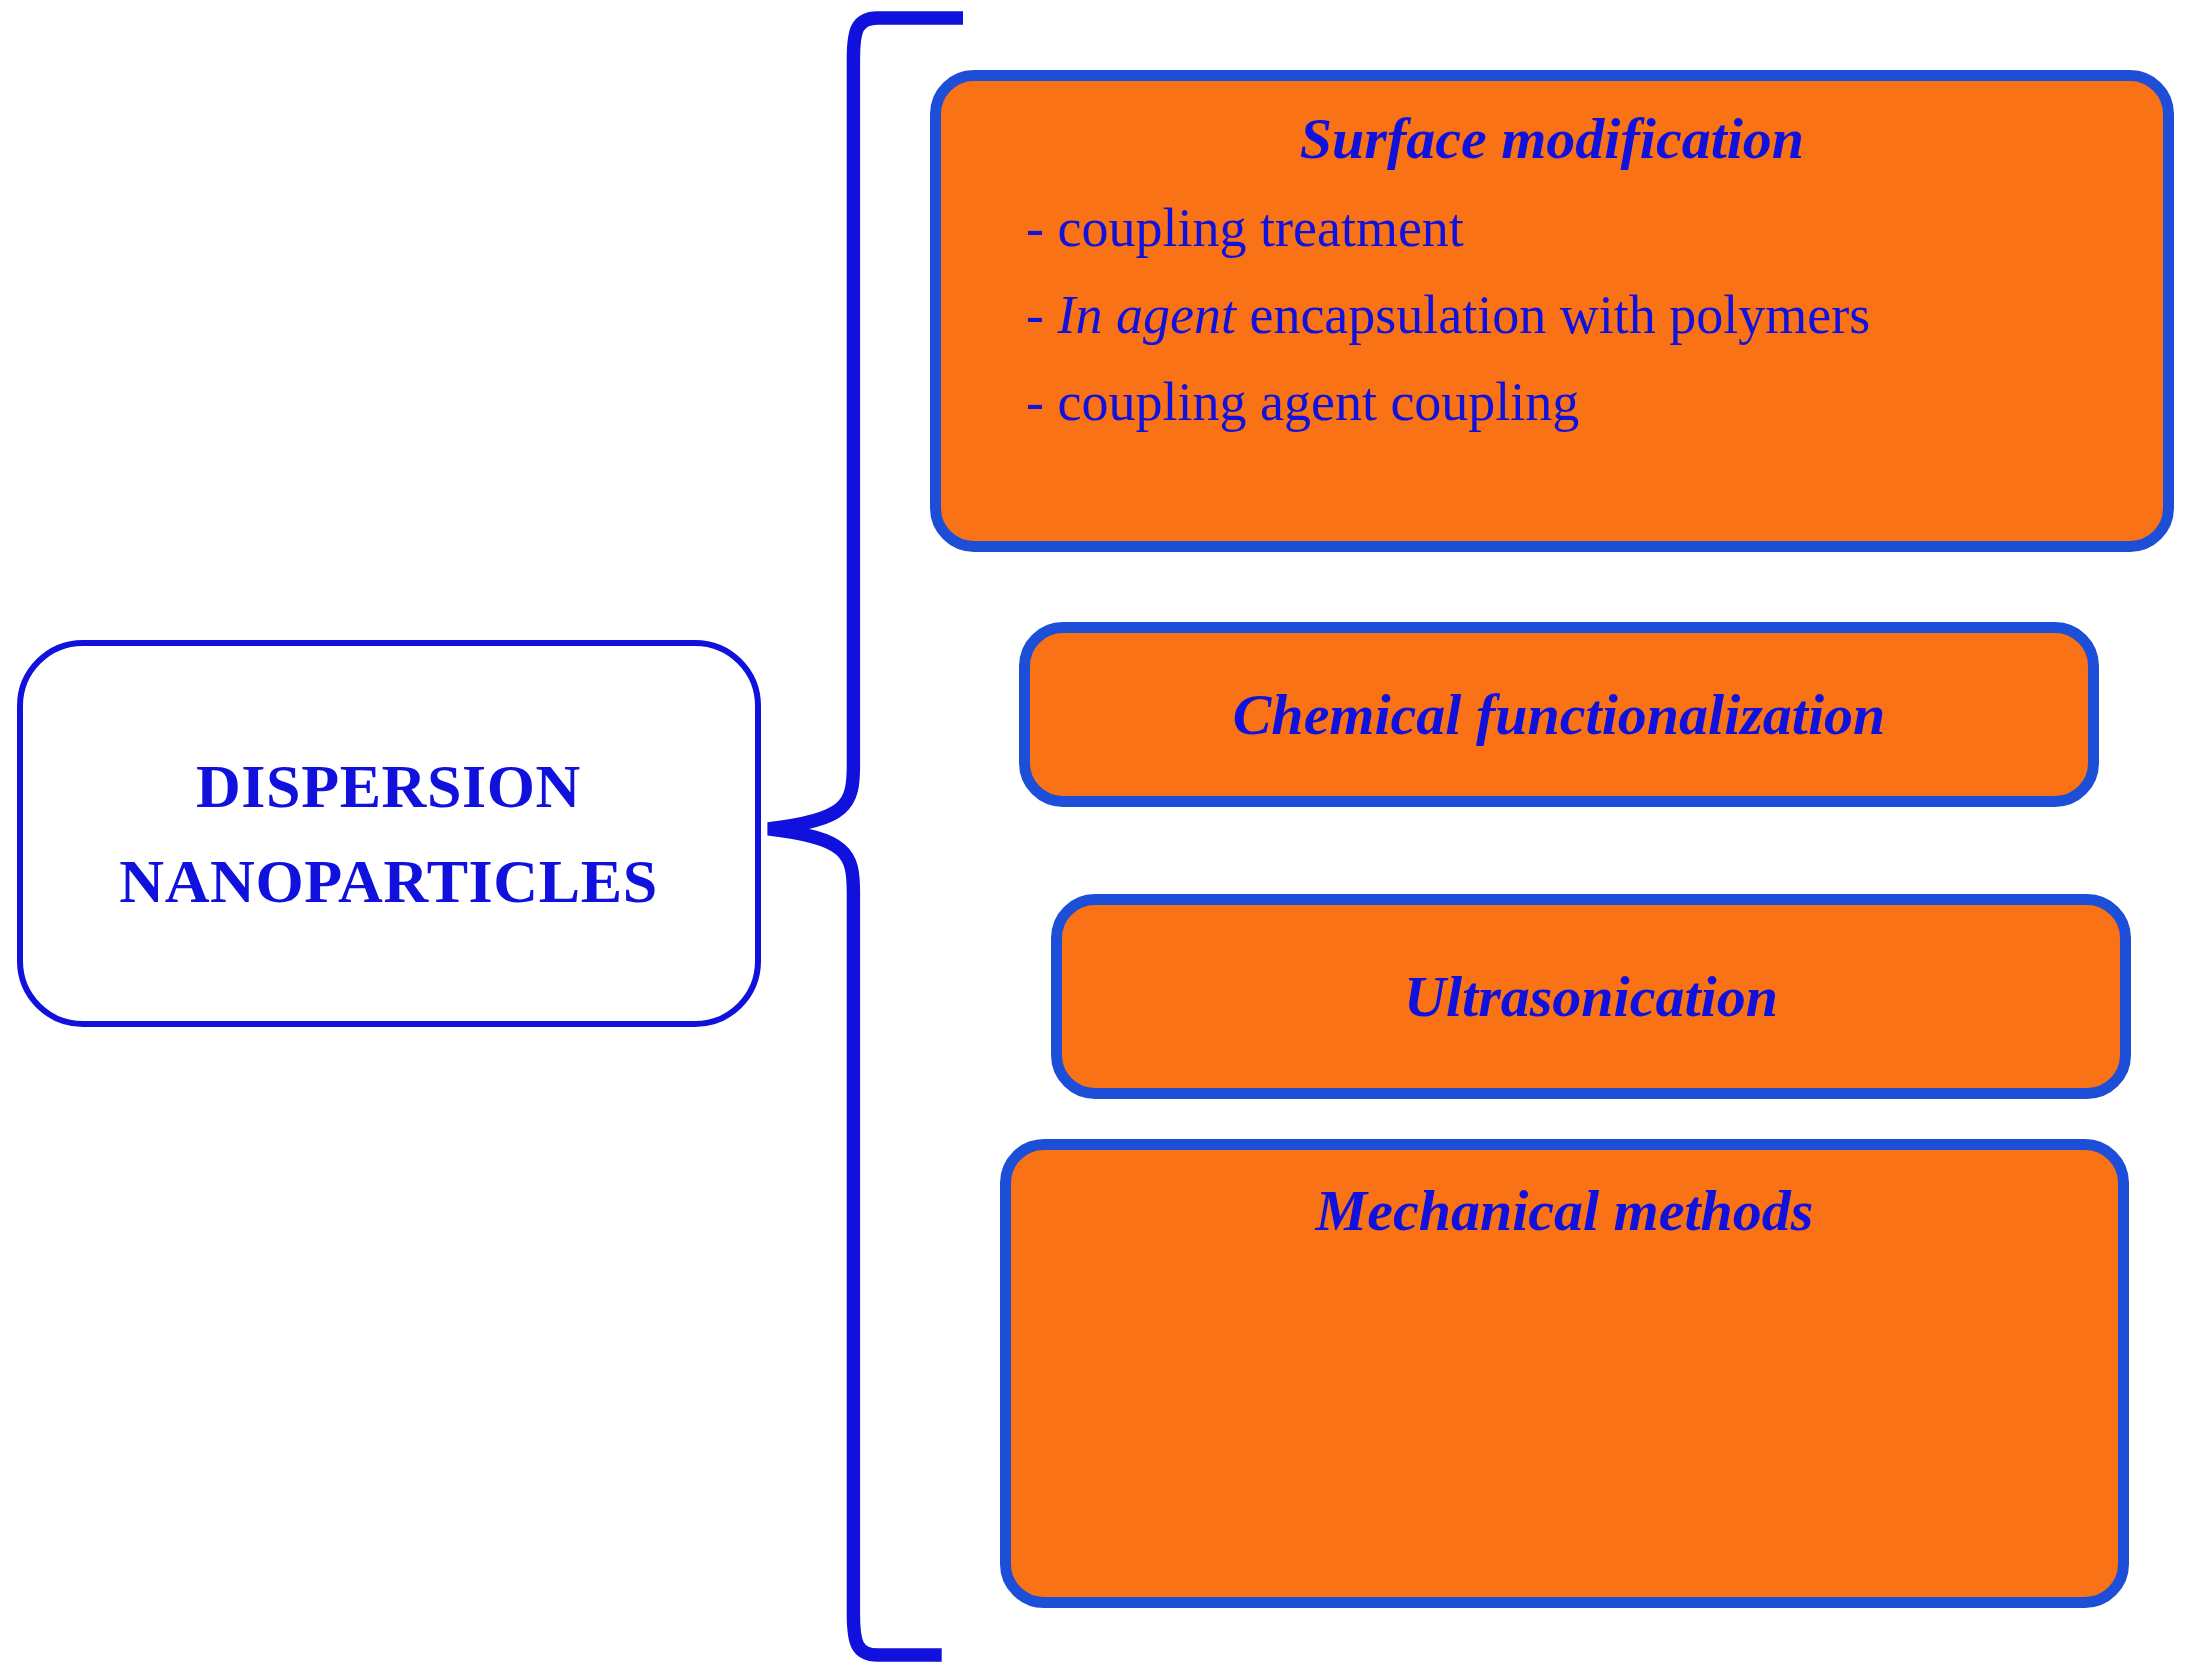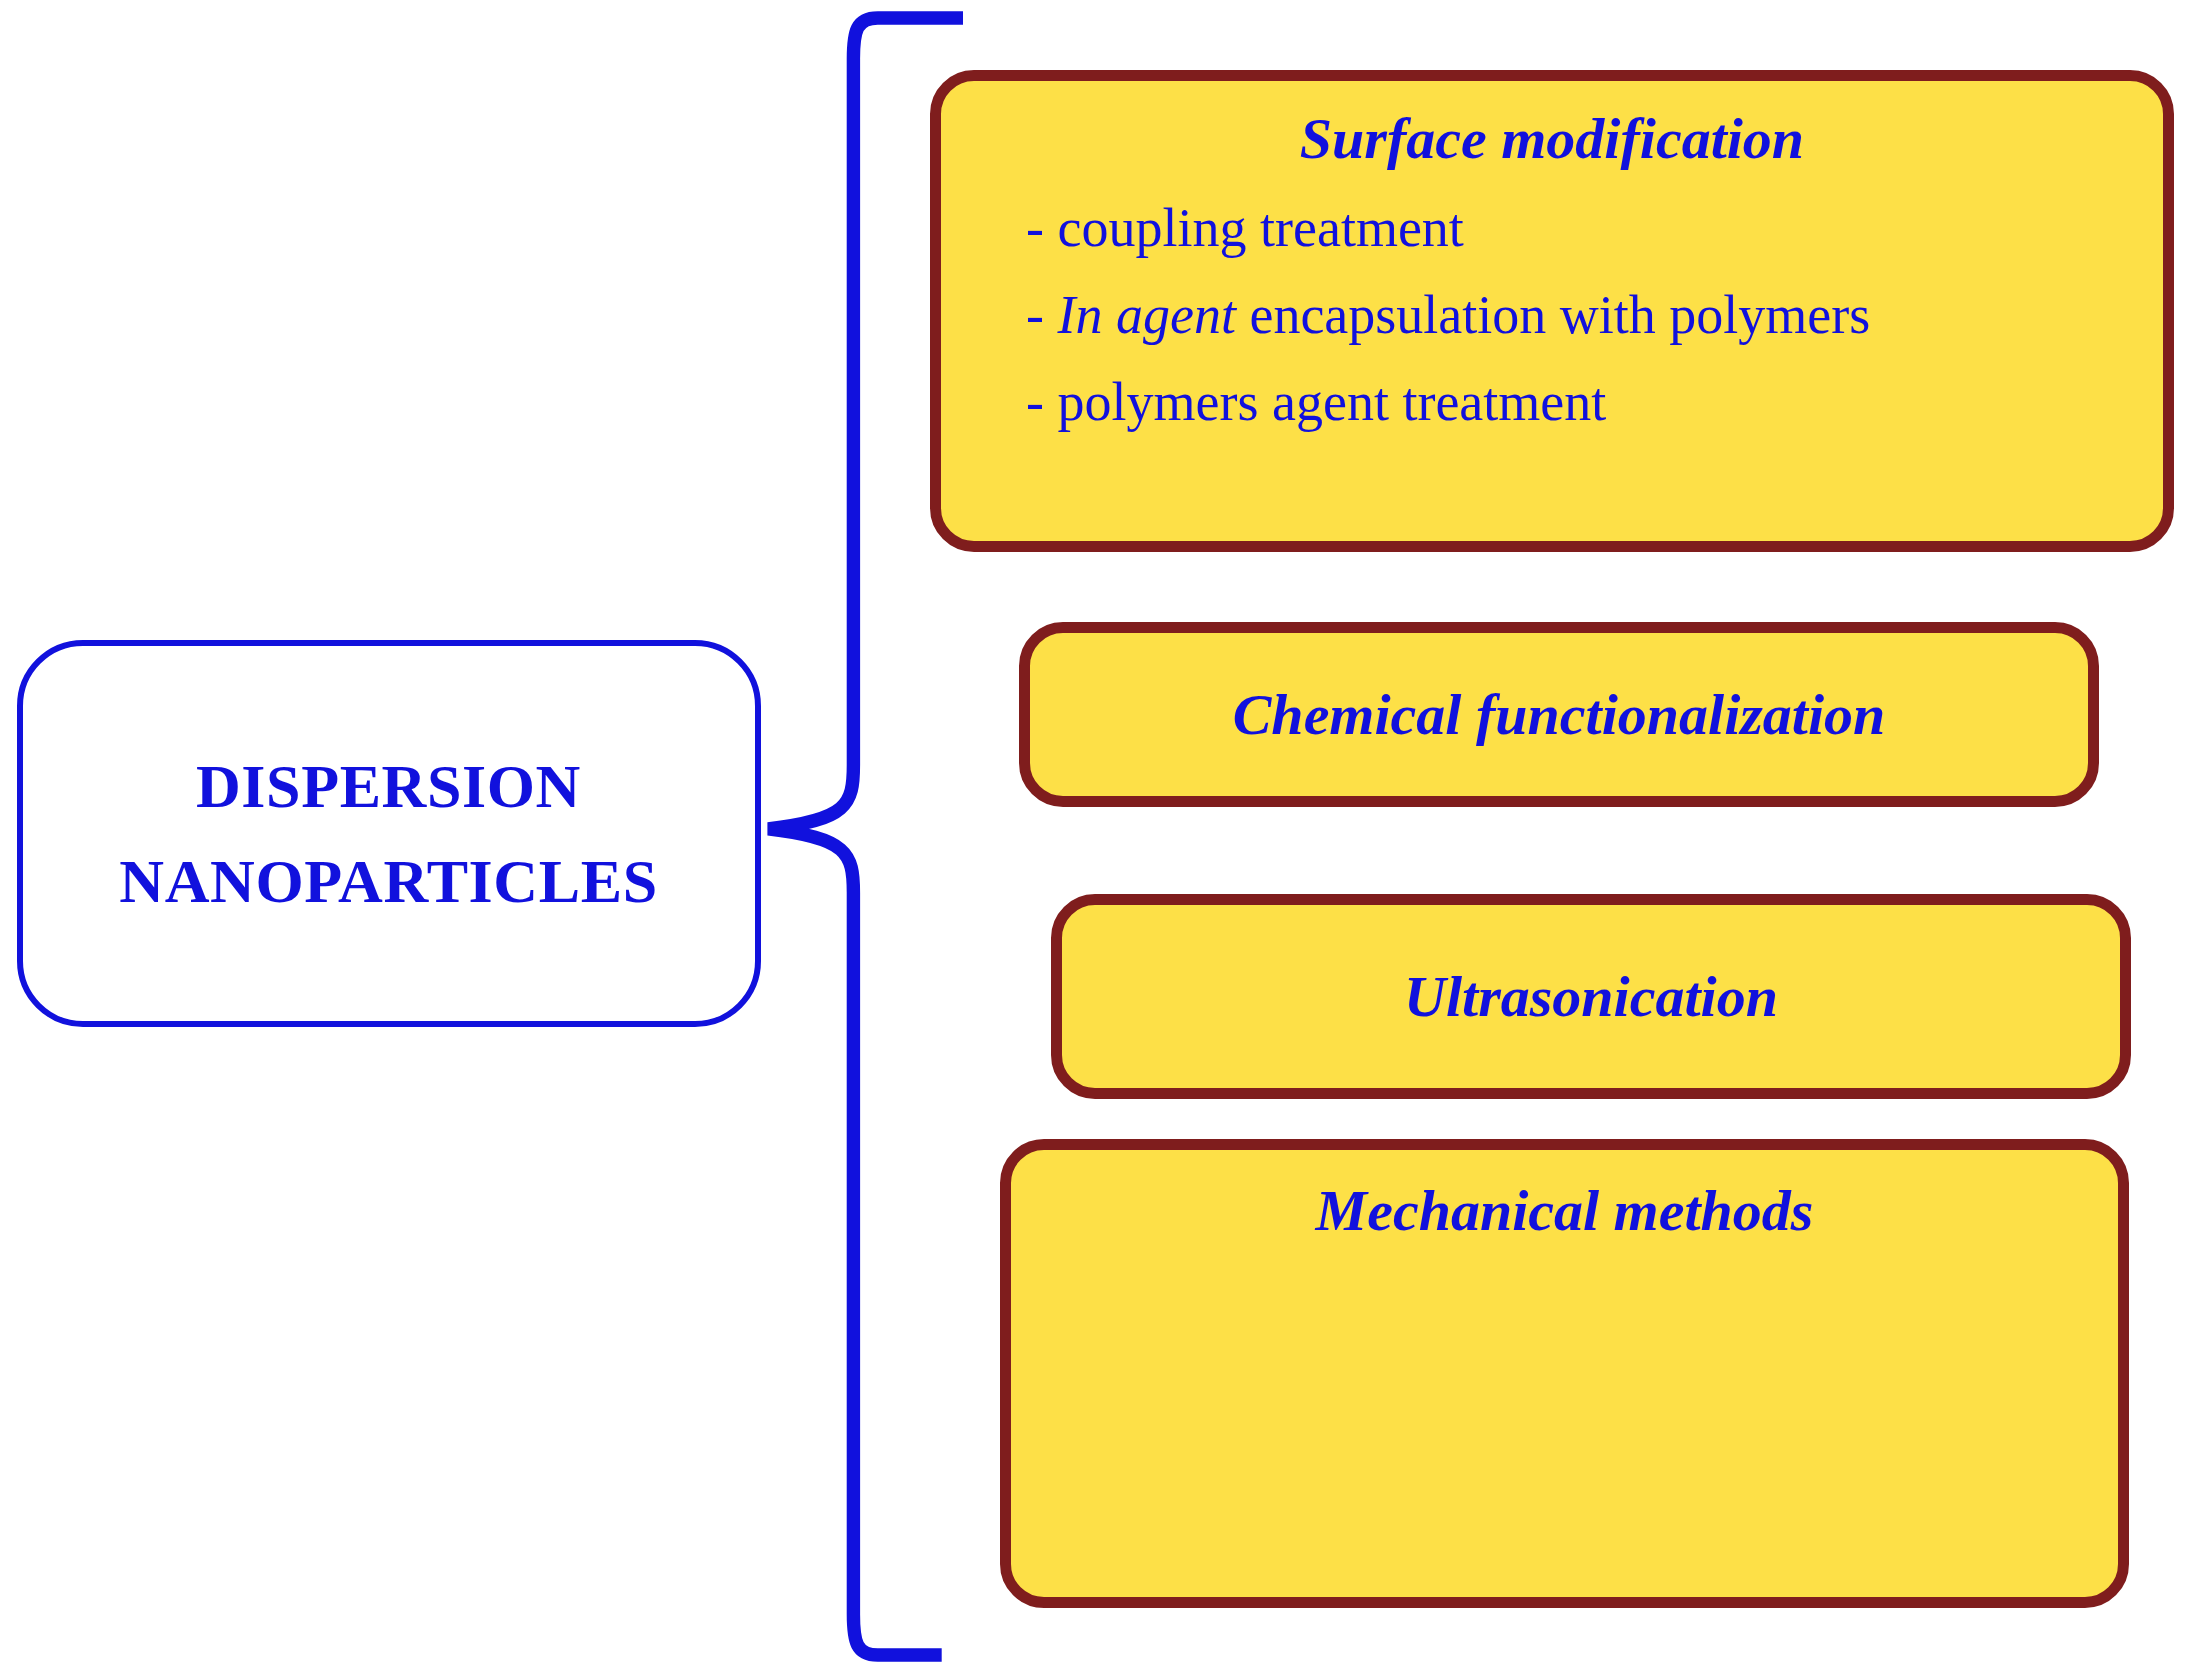--- a/index.html
+++ b/index.html
@@ -48,22 +48,22 @@
     left: 756px;
     top: 0px;
     width: 207px;
     height: 1673px;
   }
 
   
   .card {
     position: absolute;
     box-sizing: border-box;
-    background: #fde047;
-    border: 11px solid #7f1d1d;
+    background: #f97316;
+    border: 11px solid #1d4ed8;
     border-radius: 44px;
   }
   .card-title {
     color: #1111DD;
     font-weight: bold;
     font-style: italic;
     font-size: 58px;
     text-align: center;
     white-space: nowrap;
     line-height: 1.1;
@@ -154,21 +154,21 @@
         <span>-</span>
         <span>coupling treatment</span>
       </li>
       <li class="card-item">
         <span>-</span>
         <span class="it">In agent</span>
         <span>encapsulation with polymers</span>
       </li>
       <li class="card-item">
         <span>-</span>
-        <span>polymers agent treatment</span>
+        <span>coupling agent coupling</span>
       </li>
     </ul>
   </div>
 
   <div class="card" id="card-chemical">
     <div class="card-title">Chemical functionalization</div>
   </div>
 
   <div class="card" id="card-ultra">
     <div class="card-title">Ultrasonication</div>

